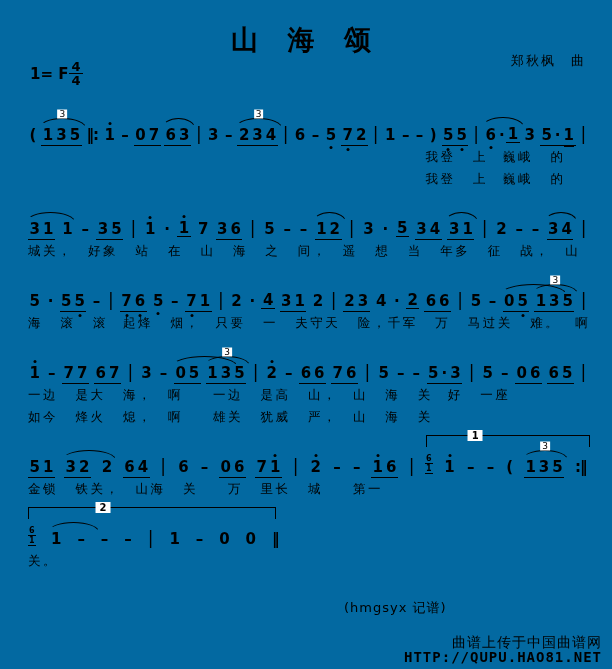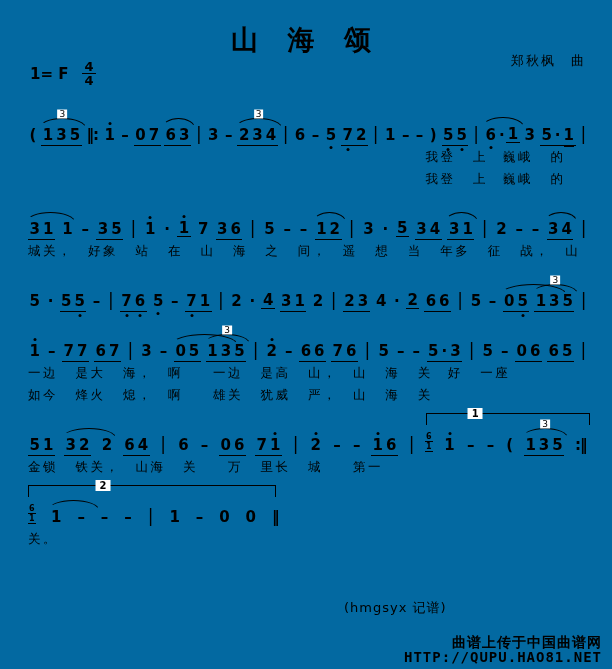--- a/index.html
+++ b/index.html
@@ -1,21 +1,21 @@
 <!DOCTYPE html>
 <html><head>
 <meta charset="utf-8">
 <style>
   html,body{margin:0;padding:0;background:#e8e8e8;}
   #page{position:relative;width:612px;height:669px;background:#0369a1;margin:0 auto;
         font-family:"DejaVu Sans","Liberation Sans",sans-serif;color:#000;overflow:hidden;}
   
   #title{position:absolute;top:22px;left:0;width:100%;text-align:center;
          font-size:27px;font-weight:bold;letter-spacing:10px;}
-  #keysig{position:absolute;top:60px;left:30px;font-size:15px;font-weight:bold;display:flex;align-items:center;gap:14px;}
+  #keysig{position:absolute;top:60px;left:30px;font-size:15px;font-weight:bold;display:flex;align-items:center;gap:1px;}
   .frac{display:inline-flex;flex-direction:column;align-items:center;line-height:13px;font-size:13px;font-weight:bold;}
   .frac .num{border-bottom:1px solid #000;padding:0 2px;}
   #credits{position:absolute;top:50px;right:26px;text-align:right;font-size:13px;line-height:22px;letter-spacing:2px;}
   
   #score{position:absolute;top:103px;left:28px;width:560px;}
   .sysline{position:relative;padding-top:17px;margin-bottom:7px;}
   .notesrow{display:flex;justify-content:space-between;align-items:flex-end;
             font-size:15px;font-weight:bold;height:26px;}
   .group{position:relative;display:inline-flex;align-items:flex-end;padding-bottom:3px;white-space:nowrap;}
   .group.beam{border-bottom:1px solid #000;padding-bottom:2px;}
@@ -38,21 +38,21 @@
          font-size:8px;line-height:9px;font-weight:bold;margin-right:1px;padding-bottom:1px;}
   .gnote{border-bottom:1px solid #000;padding:0 1px;}
   .volta{position:absolute;top:0;height:11px;border-top:1px solid #000;
          border-left:1px solid #000;border-right:1px solid #000;}
   .voltalabel{position:absolute;top:-6px;left:30%;transform:translateX(-50%);
               background:#fff;padding:0 4px;font-size:10px;font-weight:bold;line-height:11px;}
   .lyricrow{font-size:12.5px;line-height:22px;letter-spacing:2.5px;word-spacing:11px;white-space:nowrap;}
   
   #annotation{position:absolute;left:344px;top:599px;font-size:13px;letter-spacing:1px;}
   #footer{position:absolute;right:10px;bottom:6px;text-align:right;}
-  #footer .f1{font-size:14px;font-weight:bold;letter-spacing:1px;line-height:17px;}
+  #footer .f1{font-size:14px;font-weight:normal;letter-spacing:1px;line-height:17px;}
   #footer .f2{font-family:"DejaVu Sans Mono","Liberation Mono",monospace;font-size:14px;font-weight:bold;letter-spacing:1px;line-height:12px;}
 </style>
 </head>
 <body>
 
 <div id="page">
 
   <div id="title">山 海 颂</div>
 
   <div id="keysig">
@@ -362,20 +362,21 @@
               <span class="arclabel">3</span>
             </span>
             <span class="note"><span class="glyph">1</span></span>
             <span class="note"><span class="glyph">3</span></span>
             <span class="note"><span class="glyph">5</span></span>
           </span>
           <span class="group bar">
             <span class="note"><span class="glyph">|</span></span>
           </span>
         </div>
+        <div class="lyricrow">海 滚 滚　起烽 烟，　只要 一 夫守天 险，千军 万 马过关 难。　啊</div>
       </div>
       <div class="sysline">
         <div class="notesrow">
           <span class="group">
             <span class="note"><span class="da"></span><span class="glyph">1</span></span>
           </span>
           <span class="group">
             <span class="note"><span class="glyph">–</span></span>
           </span>
           <span class="group beam">

